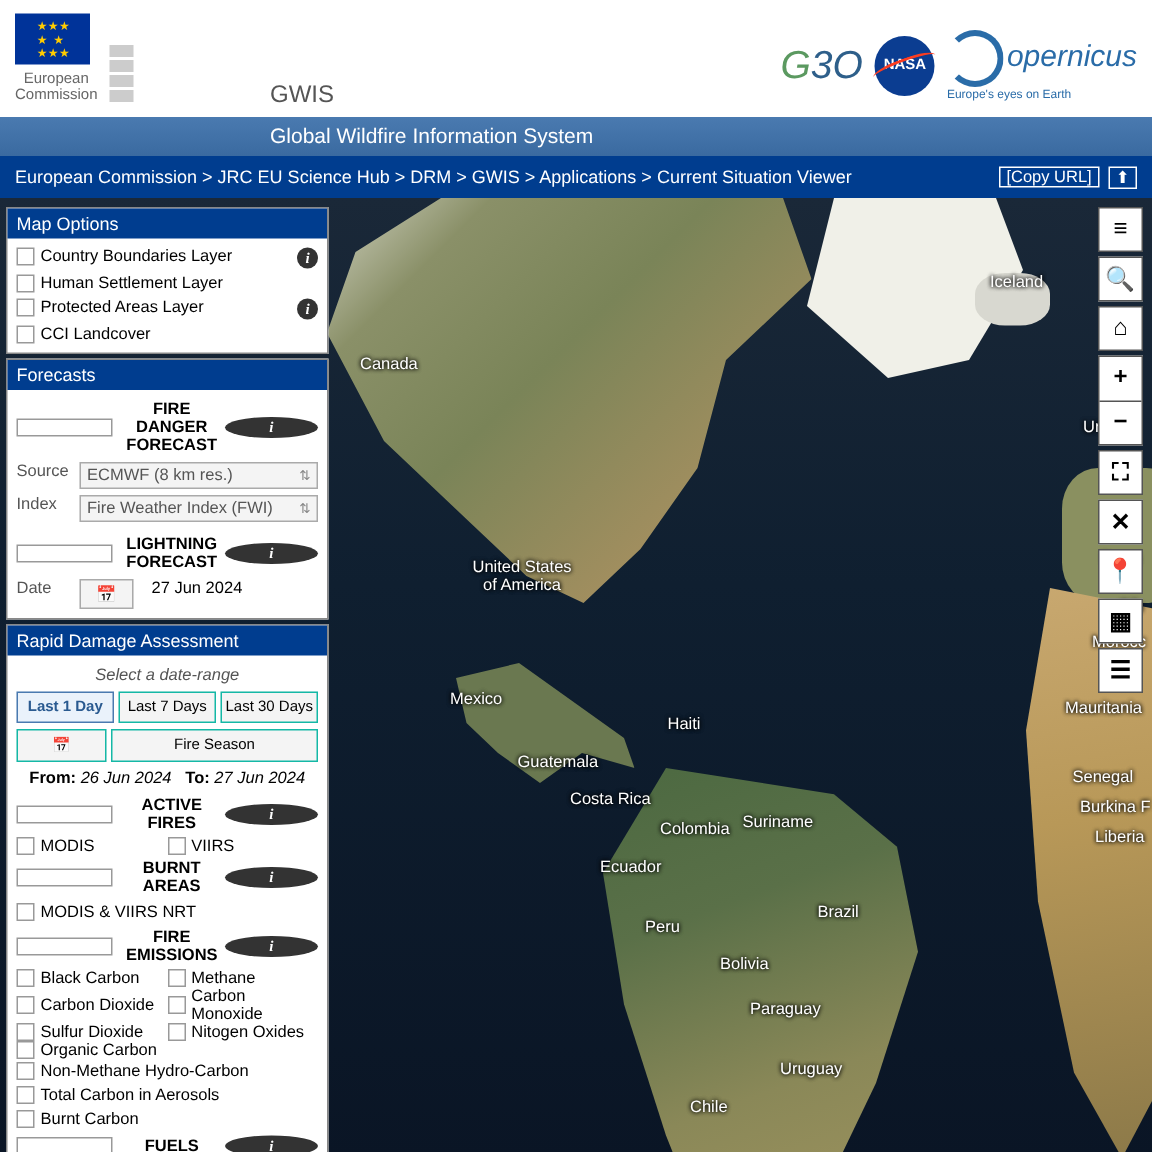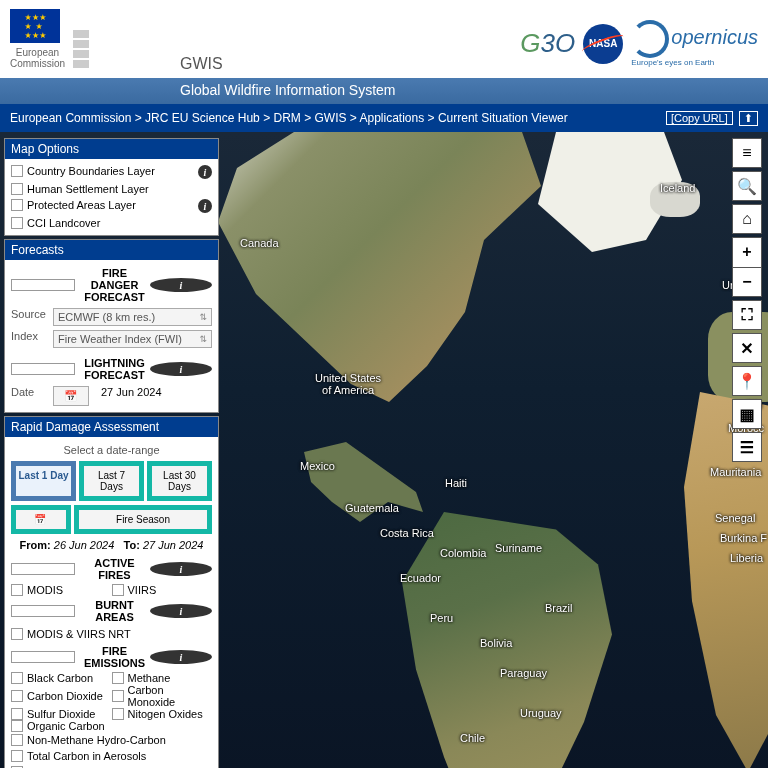--- a/index.html
+++ b/index.html
@@ -45,23 +45,23 @@
 .row{display:flex;padding:2px 0;gap:4px}
 .cb{width:12px;height:12px;border:1px solid #999;flex-shrink:0;cursor:pointer}
 .info{width:14px;height:14px;background:#333;color:#fff;border-radius:50%;font-size:10px;font-weight:bold;display:inline-flex;align-items:center;justify-content:center;font-style:italic;font-family:serif;margin-left:auto;flex-shrink:0;cursor:pointer}
 .sect-hdr{font-weight:bold;text-align:center;padding:3px 0;display:flex;align-items:center;gap:4px}
 .sect-hdr .cb{margin-right:4px}
 .sect-hdr span{flex:1}
 .sel{flex:1;border:1px solid #aaa;background:#f4f4f4;padding:2px 4px;font-size:11px;color:#555;display:flex;justify-content:space-between;align-items:center;cursor:pointer}
 .sel::after{content:"⇅";font-size:9px;color:#888}
 .lbl{width:38px;color:#555;font-size:11px}
 .datebtn{width:36px;height:20px;border:1px solid #aaa;background:#f4f4f4;display:flex;align-items:center;justify-content:center;font-size:11px;cursor:pointer}
-.hint{text-align:center;color:#555;padding:3px;font-size:11px}
+.hint{text-align:center;font-style:italic;color:#555;padding:3px;font-size:11px}
 .btnrow{display:flex;gap:3px;padding:2px 0}
-.btn{flex:1;border:5px solid #14b8a6;background:#f4f4f4;padding:4px 2px;font-size:10px;text-align:center;cursor:pointer}
+.btn{flex:1;border:1px solid #14b8a6;background:#f4f4f4;padding:4px 2px;font-size:10px;text-align:center;cursor:pointer}
 .btn.active{background:#eaf2fb;border-color:#4a7ab0;color:#2a5a90;font-weight:bold}
 .fromto{text-align:center;font-size:11px;padding:3px;font-style:italic}
 .fromto b{font-weight:bold;font-style:normal}
 .twocol{display:flex}
 .twocol>div{flex:1;display:flex;align-items:center;gap:4px}
 .tools{position:absolute;right:6px;top:6px;width:30px;z-index:10}
 .tool{width:30px;height:30px;background:#fff;border:1px solid #555;margin-bottom:3px;display:flex;align-items:center;justify-content:center;font-size:16px;cursor:pointer;font-weight:bold}
 .tool.dbl{height:60px;flex-direction:column;padding:0}
 .tool.dbl>div{flex:1;width:100%;display:flex;align-items:center;justify-content:center}
 .tool.dbl>div:first-child{border-bottom:1px solid #555}

